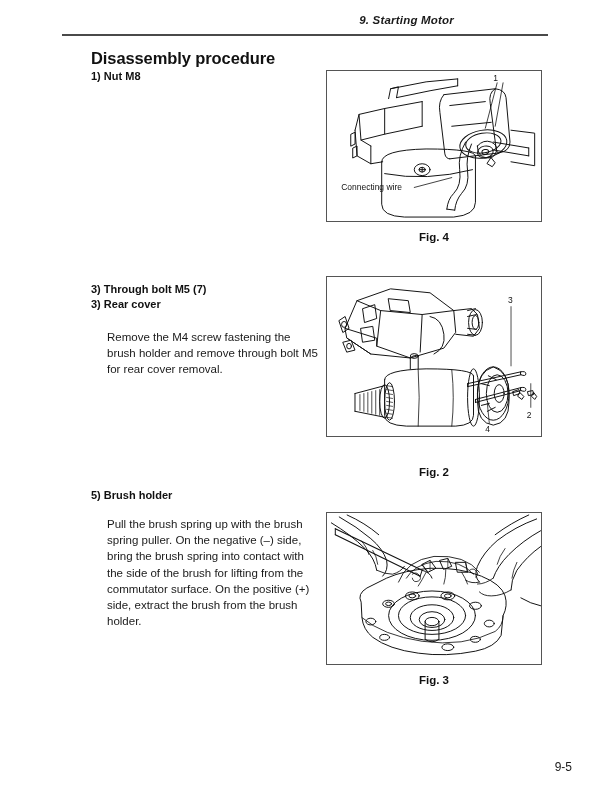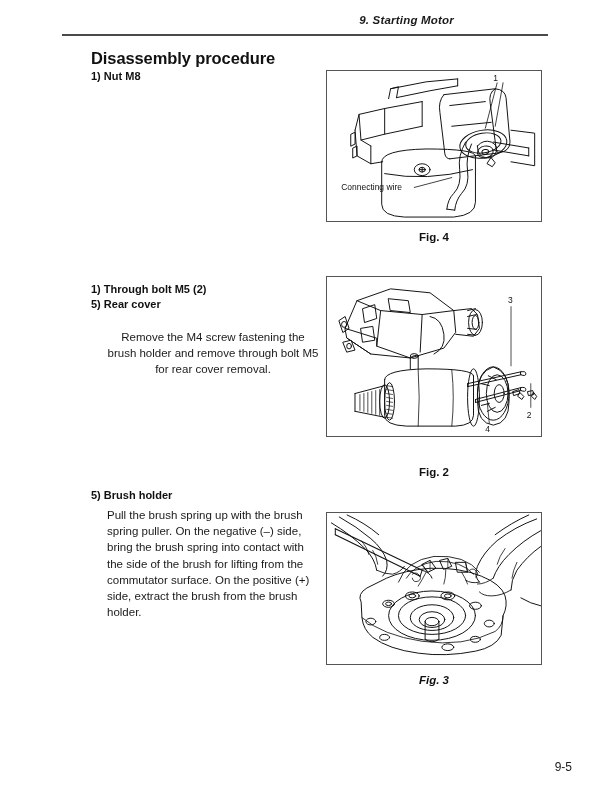--- a/index.html
+++ b/index.html
@@ -82,25 +82,25 @@
   .indent {
     padding-left: 16px;
   }
 
   
   .sec1 { top: 69px; }
   .sec1 .step-body { margin-top: 2px; }
 
   
   .sec2 { top: 282px; }
-  .sec2 .step-body { margin-top: 17px; text-align: center; }
+  .sec2 .step-body { margin-top: 17px; }
 
   
   .sec3 { top: 488px; }
-  .sec3 .step-body { margin-top: 4px; }
+  .sec3 .step-body { margin-top: 13px; }
 
   
   .figbox {
     position: absolute;
     left: 326px;
     width: 216px;
     border: 1.4px solid #555555;
     background: #ffffff;
     box-sizing: border-box;
     overflow: hidden;
@@ -118,21 +118,21 @@
     position: absolute;
     left: 326px;
     width: 216px;
     text-align: center;
     font-size: 11.5px;
     font-weight: bold;
     color: #111111;
   }
   .cap1 { top: 231px; }
   .cap2 { top: 446px; margin-top: 20px; }
-  .cap3 { top: 674px; font-style: italic; }
+  .cap3 { top: 674px; }
 
   
   .footer-page {
     position: absolute;
     right: 42px;
     top: 760px;
     font-size: 12px;
     color: #1a1a1a;
   }
 
@@ -158,22 +158,22 @@
     <div class="header-rule"></div>
   </div>
 
   <div class="doc-title">Disassembly procedure</div>
 
   <div class="text-col sec1">
     <div class="step-heading">1) Nut M8</div>
   </div>
 
   <div class="text-col sec2">
-    <div class="step-heading">1) Through bolt M5 (2)</div>
-    <div class="step-heading">5) Rear cover</div>
+    <div class="step-heading">3) Through bolt M5 (7)</div>
+    <div class="step-heading">3) Rear cover</div>
     <div class="step-body indent">Remove the M4 screw fastening the brush holder and remove through bolt M5 for rear cover removal.</div>
   </div>
 
   <div class="text-col sec3">
     <div class="step-heading">5) Brush holder</div>
     <div class="step-body indent">Pull the brush spring up with the brush spring puller. On the negative (–) side, bring the brush spring into contact with the side of the brush for lifting from the commutator surface. On the positive (+) side, extract the brush from the brush holder.</div>
   </div>
 
   <div class="figbox fig1">
     <svg viewBox="0 0 216 152" xmlns="http://www.w3.org/2000/svg">

